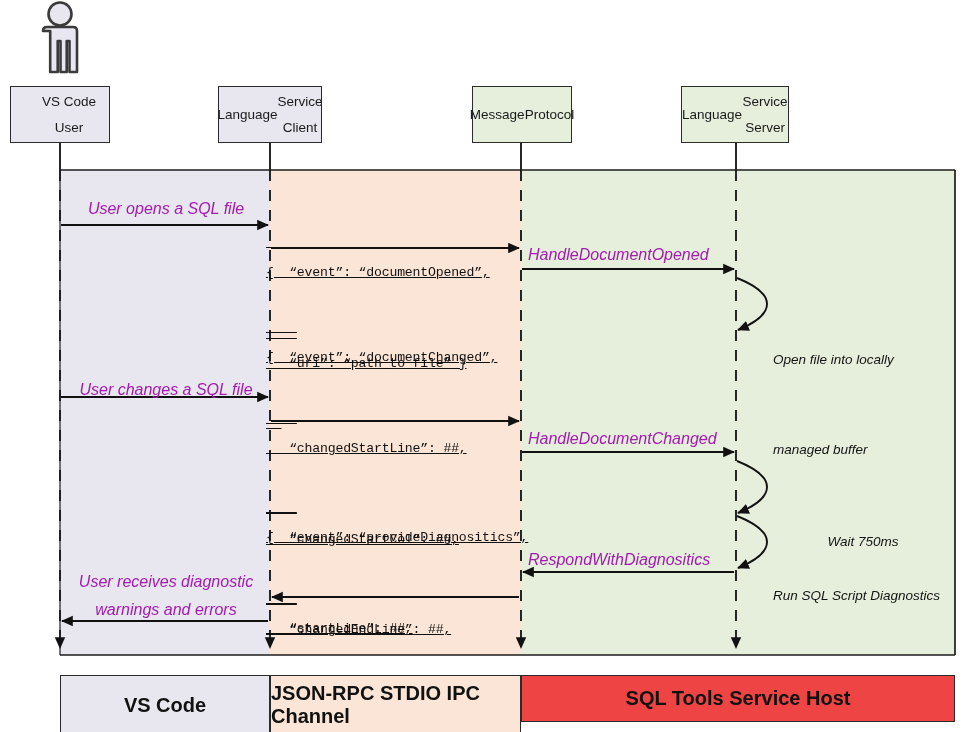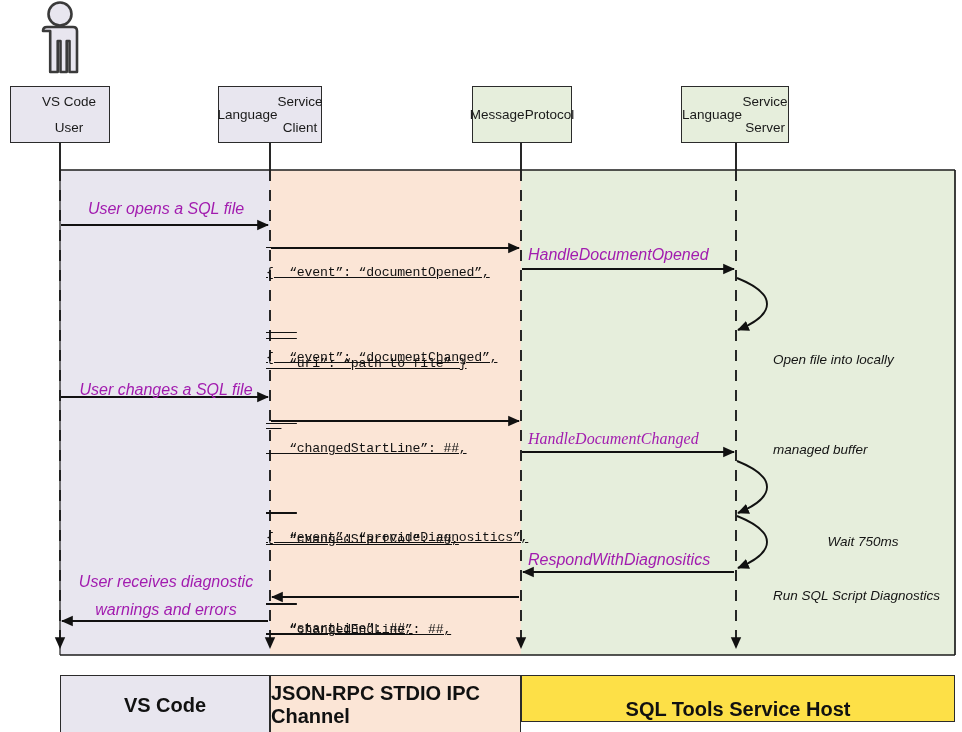--- a/index.html
+++ b/index.html
@@ -186,21 +186,21 @@
     <div>{  “event”: “provideDiagnositics”,</div>
     <div>   “startLine”: ##,</div>
     <div>   “startCol”: ##,</div>
     
     
     
   </div>
 
   <div class="txt msg-label" style="left:528px; top:246px; width:200px; text-align:left;">HandleDocumentOpened</div>
 
-  <div class="txt msg-label" style="left:528px; top:430px; width:205px; text-align:left;font-family:Liberation Serif, serif;">HandleDocumentChanged</div>
+  <div class="txt msg-label" style="left:528px; top:430px; width:205px; text-align:left;">HandleDocumentChanged</div>
 
   <div class="txt msg-label" style="left:528px; top:551px; width:210px; text-align:left;">RespondWithDiagnositics</div>
 
   <div class="txt self-note" style="left:773px; top:285px; width:180px;">
     <div>Open file into locally</div>
     <div>managed buffer</div>
   </div>
 
   <div class="txt self-note" style="left:773px; top:467px; width:180px; text-align:center;">
     <div>Wait 750ms</div>
@@ -210,17 +210,17 @@
     <div>Run SQL Script Diagnostics</div>
     <div>using SQL Parser and SMO</div>
   </div>
 
   <div class="footer-box" style="left:60px; top:663px; width:210px; height:60px; background:#e8e6ef;">
     <span>VS Code</span>
   </div>
   <div class="footer-box" style="left:270px; top:663px; width:251px; height:60px; background:#fbe5d6;">
     <span>JSON-RPC STDIO IPC Channel</span>
   </div>
-  <div class="footer-box" style="left:521px; top:663px; width:434px; height:47px; background:#fde047;align-items:flex-end;">
+  <div class="footer-box" style="left:521px; top:663px; width:434px; height:47px; background:#ef4444;">
     <span>SQL Tools Service Host</span>
   </div>
 
 </div>
 
 </body></html>

